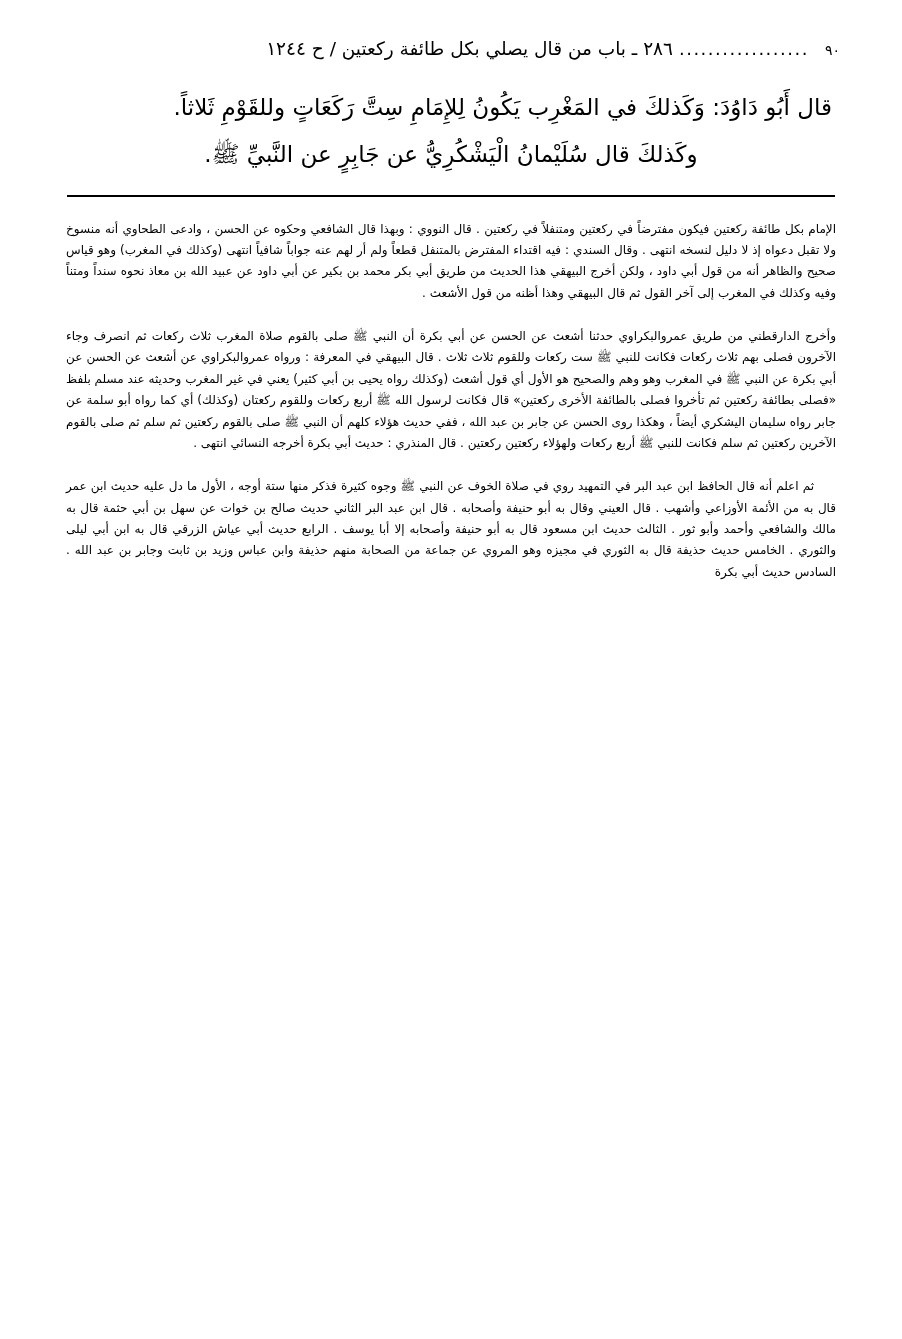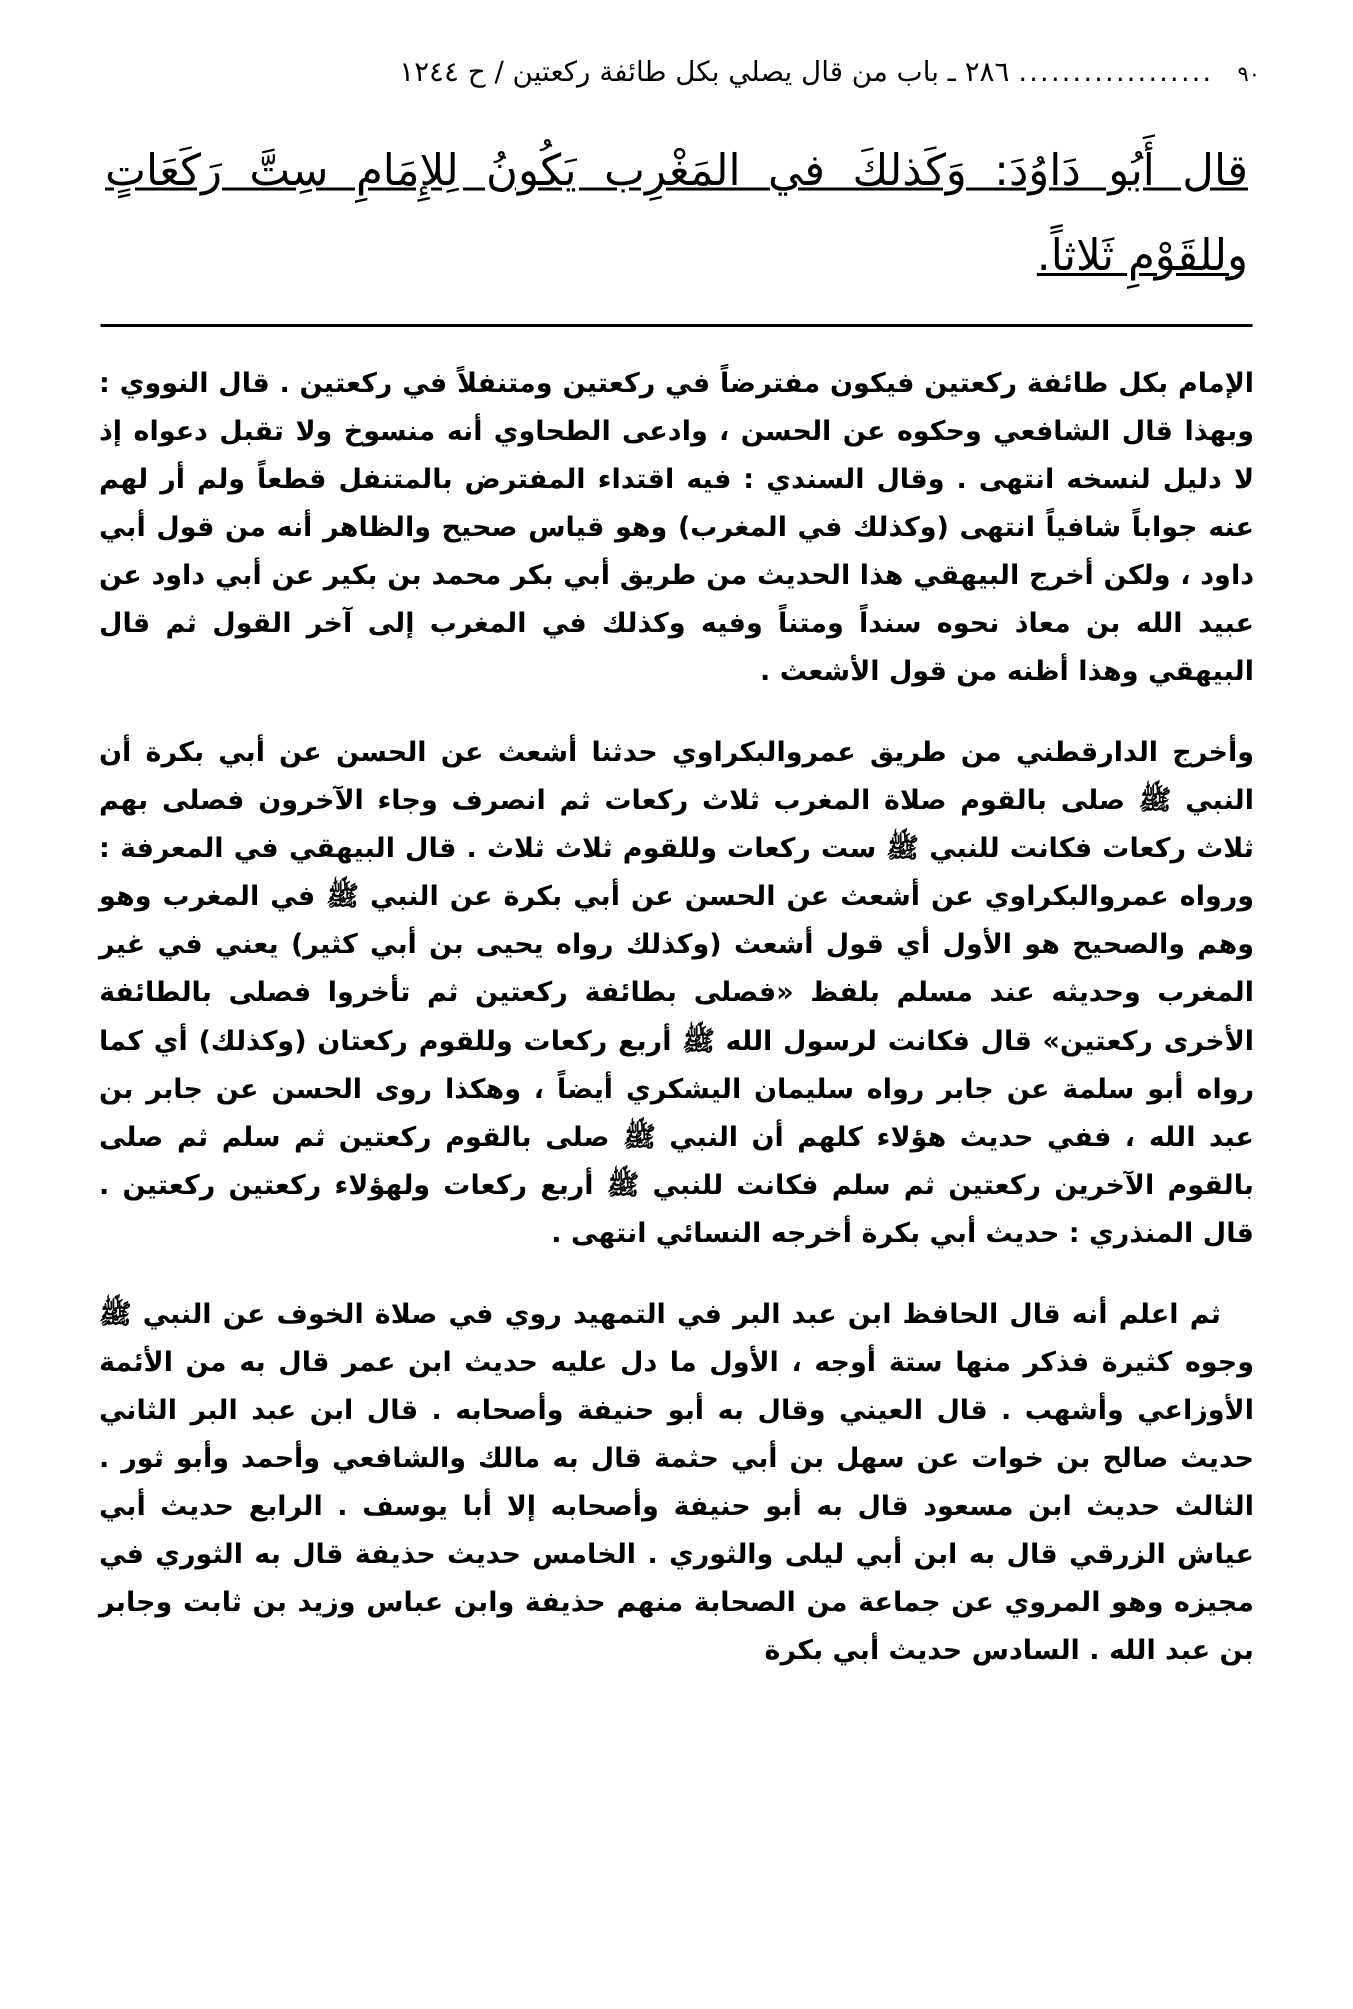--- a/index.html
+++ b/index.html
@@ -48,25 +48,24 @@
   }
   .header .header-title {
     font-size: 18.5px;
   }
 
   
   .matn {
     direction: rtl;
     text-align: justify;
     text-align-last: center;
-    font-size: 29px;
+    font-size: 23px;
     line-height: 1.95;
     padding: 0 8px;
     margin-bottom: 18px;
-    text-decoration: underline;
   }
   .matn p {
     margin: 0 0 2px 0;
     text-align: justify;
     text-align-last: right;
   }
   .matn p.last {
     text-align-last: center;
   }
 
@@ -76,24 +75,23 @@
     margin: 18px auto 22px auto;
     border: 0;
     border-top: 2.2px solid #000;
   }
 
   
   .commentary {
     direction: rtl;
     text-align: justify;
     text-align-last: right;
-    font-size: 18px;
+    font-size: 12px;
     line-height: 1.78;
     padding: 0 4px;
-    font-weight: bold;
   }
   .commentary p {
     margin: 0 0 0 0;
     text-indent: 0;
   }
   .commentary p.indent {
     text-indent: 22px;
   }
   .block-gap {
     height: 22px;
@@ -105,20 +103,21 @@
 <div class="page">
 
   <div class="header">
     <span class="page-number">٩٠</span>
     <span class="dots">..................</span>
     <span class="header-title">٢٨٦ ـ باب من قال يصلي بكل طائفة ركعتين / ح ١٢٤٤</span>
   </div>
 
   <div class="matn">
     <p>قال أَبُو دَاوُدَ: وَكَذلكَ في المَغْرِب يَكُونُ لِلإِمَامِ سِتَّ رَكَعَاتٍ وللقَوْمِ ثَلاثاً.</p>
+    <p class="last">وكَذلكَ قال سُلَيْمانُ الْيَشْكُرِيُّ عن جَابِرٍ عن النَّبيِّ ﷺ.</p>
   </div>
 
   <hr class="divider">
 
   <div class="commentary">
     <p>الإمام بكل طائفة ركعتين فيكون مفترضاً في ركعتين ومتنفلاً في ركعتين . قال النووي : وبهذا قال الشافعي وحكوه عن الحسن ، وادعى الطحاوي أنه منسوخ ولا تقبل دعواه إذ لا دليل لنسخه انتهى . وقال السندي : فيه اقتداء المفترض بالمتنفل قطعاً ولم أر لهم عنه جواباً شافياً انتهى (وكذلك في المغرب) وهو قياس صحيح والظاهر أنه من قول أبي داود ، ولكن أخرج البيهقي هذا الحديث من طريق أبي بكر محمد بن بكير عن أبي داود عن عبيد الله بن معاذ نحوه سنداً ومتناً وفيه وكذلك في المغرب إلى آخر القول ثم قال البيهقي وهذا أظنه من قول الأشعث .</p>
     <div class="block-gap"></div>
     <p>وأخرج الدارقطني من طريق عمروالبكراوي حدثنا أشعث عن الحسن عن أبي بكرة أن النبي ﷺ صلى بالقوم صلاة المغرب ثلاث ركعات ثم انصرف وجاء الآخرون فصلى بهم ثلاث ركعات فكانت للنبي ﷺ ست ركعات وللقوم ثلاث ثلاث . قال البيهقي في المعرفة : ورواه عمروالبكراوي عن أشعث عن الحسن عن أبي بكرة عن النبي ﷺ في المغرب وهو وهم والصحيح هو الأول أي قول أشعث (وكذلك رواه يحيى بن أبي كثير) يعني في غير المغرب وحديثه عند مسلم بلفظ «فصلى بطائفة ركعتين ثم تأخروا فصلى بالطائفة الأخرى ركعتين» قال فكانت لرسول الله ﷺ أربع ركعات وللقوم ركعتان (وكذلك) أي كما رواه أبو سلمة عن جابر رواه سليمان اليشكري أيضاً ، وهكذا روى الحسن عن جابر بن عبد الله ، ففي حديث هؤلاء كلهم أن النبي ﷺ صلى بالقوم ركعتين ثم سلم ثم صلى بالقوم الآخرين ركعتين ثم سلم فكانت للنبي ﷺ أربع ركعات ولهؤلاء ركعتين ركعتين . قال المنذري : حديث أبي بكرة أخرجه النسائي انتهى .</p>
     <div class="block-gap"></div>
     <p class="indent">ثم اعلم أنه قال الحافظ ابن عبد البر في التمهيد روي في صلاة الخوف عن النبي ﷺ وجوه كثيرة فذكر منها ستة أوجه ، الأول ما دل عليه حديث ابن عمر قال به من الأئمة الأوزاعي وأشهب . قال العيني وقال به أبو حنيفة وأصحابه . قال ابن عبد البر الثاني حديث صالح بن خوات عن سهل بن أبي حثمة قال به مالك والشافعي وأحمد وأبو ثور . الثالث حديث ابن مسعود قال به أبو حنيفة وأصحابه إلا أبا يوسف . الرابع حديث أبي عياش الزرقي قال به ابن أبي ليلى والثوري . الخامس حديث حذيفة قال به الثوري في مجيزه وهو المروي عن جماعة من الصحابة منهم حذيفة وابن عباس وزيد بن ثابت وجابر بن عبد الله . السادس حديث أبي بكرة</p>

